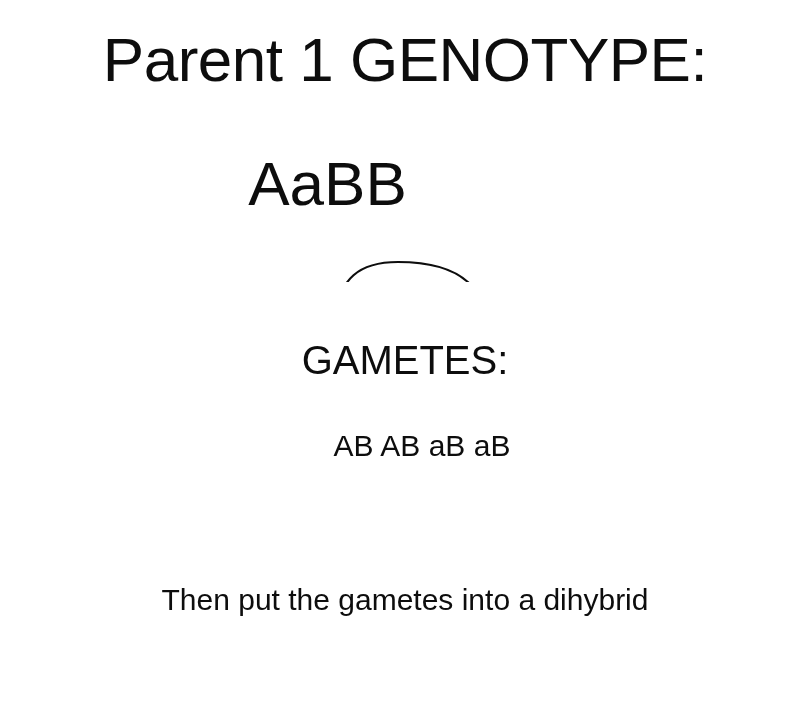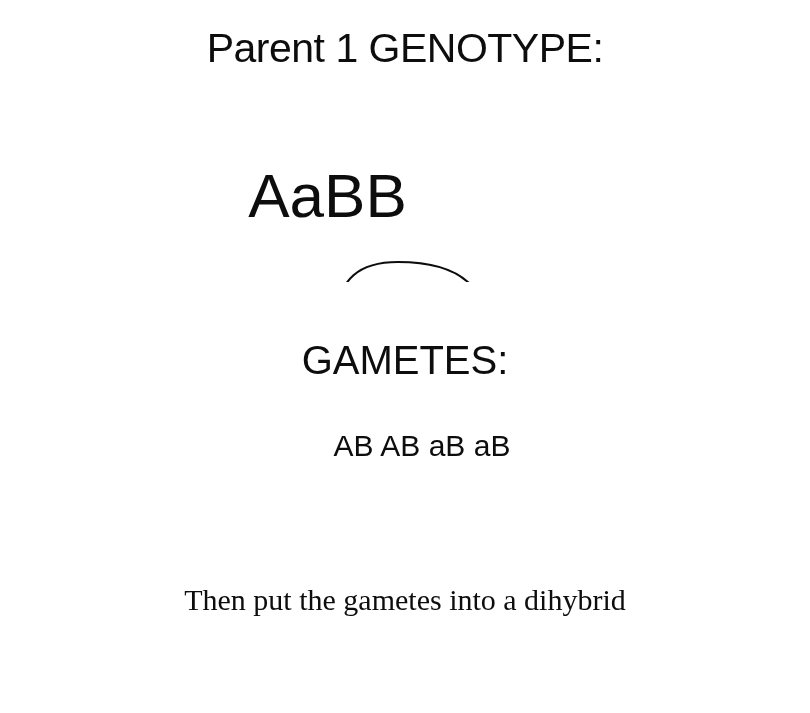--- a/index.html
+++ b/index.html
@@ -19,36 +19,36 @@
     position: absolute;
     inset: 0;
     background: #ffffff;
   }
   .title {
     position: absolute;
     top: 26px;
     left: 0;
     width: 810px;
     text-align: center;
-    font-size: 41px;
+    font-size: 62px;
     line-height: 1.1;
     font-weight: 400;
     letter-spacing: -0.5px;
     white-space: nowrap;
   }
   .genotype-wrap {
     position: absolute;
     top: 150px;
     left: 0;
     width: 810px;
     height: 110px;
   }
   .genotype {
     position: absolute;
-    top: 12px;
+    top: 0;
     left: 0;
     width: 655px;
     text-align: center;
     font-size: 62px;
     line-height: 1.1;
     font-weight: 400;
     letter-spacing: 0px;
   }
   .arrows {
     position: absolute;
@@ -83,21 +83,20 @@
     top: 572px;
     left: 0;
     width: 810px;
     text-align: center;
     font-size: 30px;
     line-height: 1.85;
     font-weight: 400;
   }
   .instruction .line {
     display: block;
-    font-family: Liberation Serif, serif;
   }
 </style>
 </head>
 <body>
 
 <div class="slide">
 
   <div class="title">Parent 1 GENOTYPE:</div>
 
   <div class="genotype-wrap">

